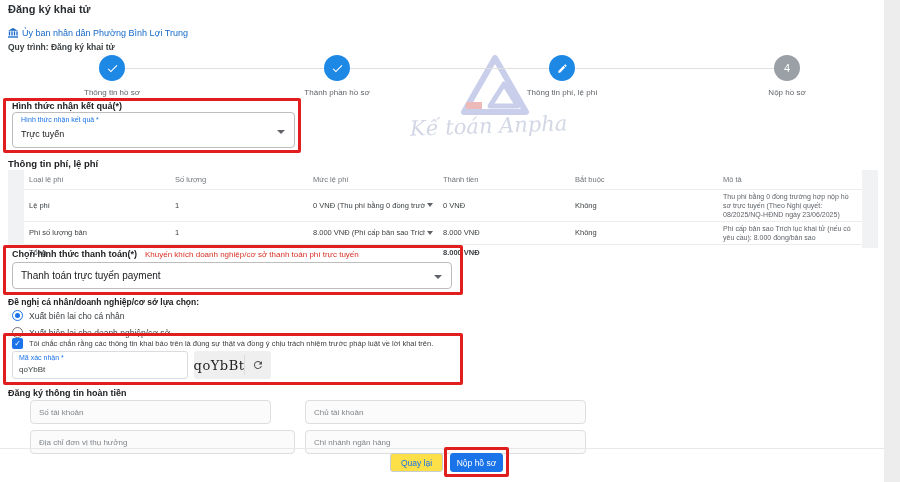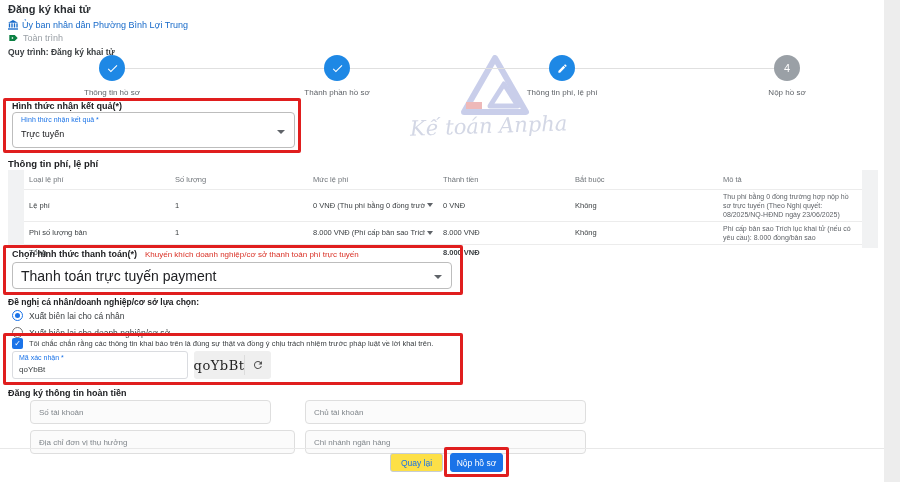--- a/index.html
+++ b/index.html
@@ -3,42 +3,42 @@
 <meta charset="utf-8">
 <style>
   * { margin:0; padding:0; box-sizing:border-box; }
   body { font-family:"Liberation Sans", sans-serif; background:#fff; }
   .page { position:relative; width:900px; height:482px; background:#fff; overflow:hidden; }
   .right-strip { position:absolute; left:884px; top:0; width:16px; height:482px; background:#ededed; }
 
   
   .hdr { position:absolute; left:8px; top:3px; z-index:2; }
   .hdr .title { font-size:11px; font-weight:bold; color:#2b2f33; }
-  .hdr .agency { display:flex; align-items:center; gap:4px; margin-top:5px; color:#1669c9; font-size:9px; cursor:pointer; }
+  .hdr .agency { display:flex; align-items:center; gap:4px; margin-top:13px; color:#1669c9; font-size:9px; cursor:pointer; }
   .hdr .level { display:flex; align-items:center; gap:4px; margin-top:3px; color:#9aa0a6; font-size:9px; }
   .hdr .process { margin-top:4px; font-size:8.5px; font-weight:bold; color:#3c4043; }
 
   
   .stepper { position:absolute; left:0; top:0; width:884px; z-index:1; }
   .step-line { position:absolute; left:112px; top:68px; width:675px; height:1px; background:#e0e0e0; }
   .step-circle { position:absolute; top:55px; width:26px; height:26px; border-radius:50%; display:flex; align-items:center; justify-content:center; }
   .step-circle.done, .step-circle.current { background:#1e88e5; }
   .step-circle.todo { background:#9aa0a6; color:#fff; font-size:11px; }
   .step-label { position:absolute; top:88px; width:160px; text-align:center; font-size:8px; color:#5f6368; }
 
   
   .watermark { position:absolute; left:392px; top:54px; width:200px; height:92px; opacity:.8; z-index:0; pointer-events:none; }
   .wm-text { position:absolute; left:18px; top:60px; font-family:"DejaVu Serif", serif; font-style:italic; font-size:21px; color:#c9cedf; transform:rotate(-2deg); }
 
   
   .sec-h { position:absolute; font-size:9px; font-weight:bold; color:#202124; z-index:2; }
   .selectbox { position:absolute; background:#fff; border:1px solid #bdbdbd; border-radius:4px; z-index:2; cursor:pointer; }
   .selectbox .flabel { position:absolute; left:8px; top:3px; font-size:7px; color:#1a73e8; }
   .selectbox .fvalue { position:absolute; left:8px; top:16px; font-size:9px; color:#202124; }
-  .selectbox .fvalue.center { top:0; line-height:26px; font-size:14px; }
+  .selectbox .fvalue.center { top:0; line-height:26px; font-size:10px; }
   .caret { position:absolute; right:9px; width:0; height:0; border-left:4px solid transparent; border-right:4px solid transparent; border-top:4.5px solid #5f6368; }
 
   
   .fee-panel { position:absolute; left:8px; top:170px; width:870px; height:78px; background:#f1f2f3; z-index:2; }
   .fee-table { position:absolute; left:16px; top:0; width:838px; border-collapse:collapse; background:#fff; table-layout:fixed; }
   .fee-table th { font-size:7.5px; color:#70757a; font-weight:normal; text-align:left; padding:3px 5px; height:19px; border-bottom:1px solid #ececec; }
   .fee-table td { font-size:7.5px; color:#3c4043; text-align:left; padding:2px 5px; height:21px; border-bottom:1px solid #ececec; vertical-align:middle; }
   .fee-table .desc { font-size:7px; line-height:9px; color:#5f6368; }
   .rate-wrap { display:flex; align-items:center; }
   .rate-text { flex:1; white-space:nowrap; overflow:hidden; }
@@ -95,27 +95,20 @@
     <div class="agency">
       <svg width="10" height="10" viewBox="0 0 12 12" fill="#1669c9">
         <path d="M6 0 L12 3.2 H0 Z"></path>
           <rect x="1" y="4" width="1.6" height="5"></rect>
           <rect x="4" y="4" width="1.6" height="5"></rect>
           <rect x="7" y="4" width="1.6" height="5"></rect>
           <rect x="10" y="4" width="1.6" height="5"></rect>
           <rect x="0" y="10" width="12" height="1.6"></rect>
       </svg>
       <span>Ủy ban nhân dân Phường Bình Lợi Trung</span>
-    </div>
-    <div class="level">
-      <svg width="11" height="10" viewBox="0 0 12 12">
-        <path d="M1 2.5 h6.5 l3.5 3.5 -3.5 3.5 H1 Z" fill="#0b8043"></path>
-          <path d="M4 4.5 l2 1.5 -2 1.5 Z" fill="#fff"></path>
-      </svg>
-      <span>Toàn trình</span>
     </div>
     <div class="process">Quy trình: Đăng ký khai tử</div>
   </div>
 
   <div class="stepper">
     <div class="step-line"></div>
 
     <div class="step-circle done" style="left:99px;">
       <svg width="13" height="13" viewBox="0 0 24 24">
           <path d="M9 16.2 4.8 12l-1.4 1.4L9 19 21 7l-1.4-1.4z" fill="#fff"></path>

